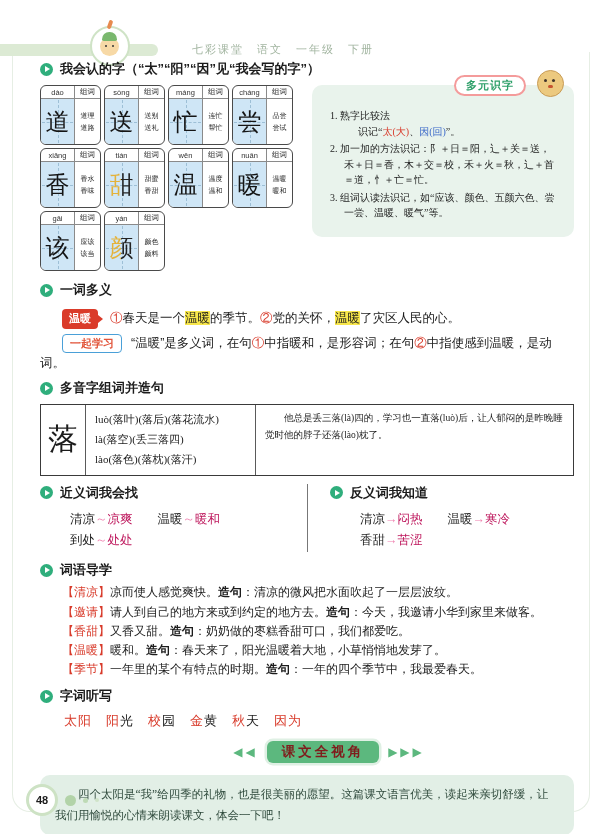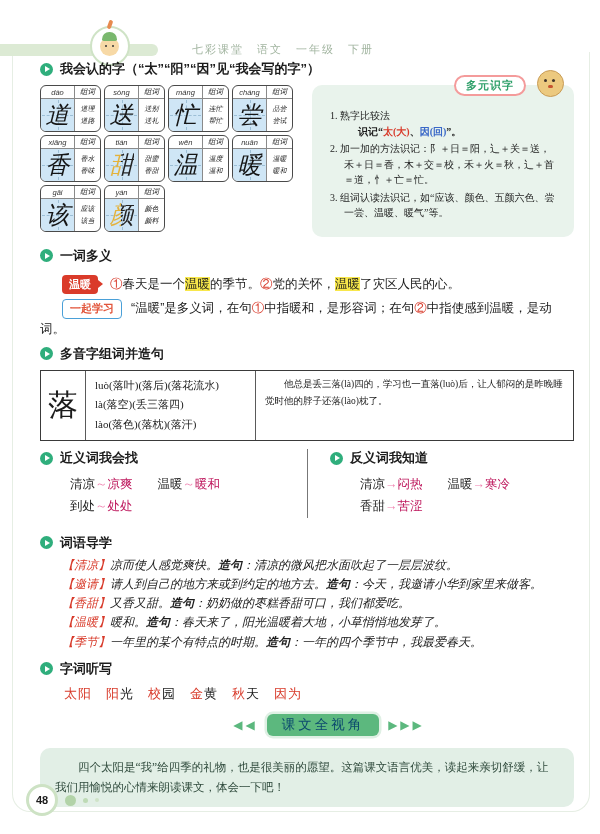--- a/index.html
+++ b/index.html
@@ -24,22 +24,22 @@
 
   
   .sec-head{display:flex;align-items:center;gap:7px;font-weight:bold;font-size:13px;margin:0;}
   .bullet{width:13px;height:13px;border-radius:50%;background:#2fae7c;flex:0 0 13px;position:relative;}
   .bullet::after{content:"";position:absolute;left:5px;top:3.5px;border-left:5px solid #fff;
                  border-top:3px solid transparent;border-bottom:3px solid transparent;}
 
   
   .top-flex{display:flex;gap:10px;margin-top:7px;align-items:flex-start;}
   .cards{width:262px;display:flex;flex-wrap:wrap;gap:3px;align-content:flex-start;}
-  .card{width:61px;height:47px;border:1.5px solid #4a4a4a;border-radius:6px;overflow:hidden;background:#fff;
-        display:grid;grid-template-columns:34px 1fr;grid-template-rows:13px 1fr;box-sizing:border-box;font-style:italic;}
+  .card{width:61px;height:60px;border:1.5px solid #4a4a4a;border-radius:6px;overflow:hidden;background:#fff;
+        display:grid;grid-template-columns:34px 1fr;grid-template-rows:13px 1fr;box-sizing:border-box;}
   .card .py{border-right:1px solid #8a8a8a;border-bottom:1px solid #8a8a8a;font-size:7.5px;color:#333;
             display:flex;align-items:center;justify-content:center;}
   .card .zl{border-bottom:1px solid #8a8a8a;font-size:7.5px;display:flex;align-items:center;justify-content:center;}
   .card .ch-cell{position:relative;background:#cfe6f6;border-right:1px solid #8a8a8a;
                  display:flex;align-items:center;justify-content:center;}
   .card .ch-cell::before{content:"";position:absolute;left:1px;right:1px;top:50%;border-top:1px dashed #9dbfd6;}
   .card .ch-cell::after{content:"";position:absolute;top:1px;bottom:1px;left:50%;border-left:1px dashed #9dbfd6;}
   .card .ch{position:relative;z-index:1;font-size:24px;line-height:1;font-family:"Liberation Serif",serif;color:#151515;}
   .card .ch.split{background:linear-gradient(90deg,#e4b23a 0 46%,#222 46%);
                   -webkit-background-clip:text;background-clip:text;-webkit-text-fill-color:transparent;}
@@ -51,21 +51,21 @@
   .ml-badge{position:absolute;top:-10px;right:48px;background:#fff;border:2px solid #f49b9b;border-radius:12px;
             padding:1px 10px;color:#2fa06a;font-weight:bold;font-size:11px;letter-spacing:1px;}
   .ml-mascot{position:absolute;top:-15px;right:10px;width:25px;height:25px;background:#ecc97f;border-radius:50%;
              border:1px solid #c89b55;}
   .ml-mascot::before{content:"";position:absolute;left:6px;top:8px;width:3px;height:3px;background:#40342a;
                      border-radius:50%;box-shadow:8px 0 0 #40342a;}
   .ml-mascot::after{content:"";position:absolute;left:10px;top:14px;width:5px;height:3px;background:#c6522f;border-radius:2px;}
   .ml-list{margin:8px;padding:0;list-style:none;font-size:10px;line-height:1.55;
            font-family:"Liberation Serif",serif;color:#1e1e1e;}
   .ml-list li{margin:0 0 2px 0;padding-left:14px;text-indent:-14px;}
-  .ml-list .ind{padding-left:14px;text-indent:0;font-weight:bold;}
+  .ml-list .ind{padding-left:14px;text-indent:0;}
 
   
   .red{color:#d83a2a;}
   .blue{color:#3a68c8;}
   .teal{color:#be185d;}
   .pink{color:#ef7fae;}
   .hl{background:#f8e74b;}
   .b{font-weight:bold;}
 
   .poly{margin-top:9px;font-size:12.5px;line-height:1.6;}
@@ -83,28 +83,28 @@
   .dy-readings{width:170px;padding:5px 9px;border-right:1px solid #5a5a5a;font-size:11px;line-height:1.8;
                font-family:"Liberation Serif",serif;box-sizing:border-box;}
   .dy-sentence{flex:1;padding:5px 9px;font-size:9.5px;line-height:1.8;font-family:"Liberation Serif",serif;}
   .dy-sentence p{margin:0;text-indent:2em;}
 
   .pair-row{display:flex;margin-top:8px;}
   .pair-col{width:50%;box-sizing:border-box;}
   .pair-col.right{border-left:1px solid #777;padding-left:22px;}
   .pair-lines{margin:7px 0 0 30px;font-size:12.5px;line-height:1.75;}
 
-  .guide-wrap{margin-top:16px;}
-  .guide{margin:4px 0 0 22px;font-size:12px;line-height:1.6;font-style:italic;}
+  .guide-wrap{margin-top:9px;}
+  .guide{margin:4px 0 0 22px;font-size:12px;line-height:1.6;}
   .guide p{margin:0;padding-left:48px;text-indent:-48px;}
 
   .dict{margin:7px 0 0 24px;font-size:13px;letter-spacing:1px;}
 
   .banner{display:flex;align-items:center;justify-content:center;gap:9px;margin-top:11px;transform:translateX(22px);}
-  .banner-pill{background:#5cb87e;color:#0c4a6e;font-weight:normal;font-size:13.5px;padding:2px 15px;
+  .banner-pill{background:#5cb87e;color:#7f1d1d;font-weight:bold;font-size:13.5px;padding:2px 15px;
                border-radius:6px;letter-spacing:3px;box-shadow:0 0 0 2.5px #dff0e4;}
   .arrows{color:#5cb87e;font-size:12px;letter-spacing:3px;}
 
   .passage{margin-top:12px;background:#e2efe6;border-radius:10px;padding:9px 15px;
            font-size:11.5px;line-height:1.8;color:#2f4a3c;font-family:"Liberation Serif",serif;}
   .passage p{margin:0;text-indent:2em;}
 
   .footer{position:absolute;left:26px;bottom:18px;display:flex;align-items:center;gap:7px;}
   .pg-circle{width:26px;height:26px;border-radius:50%;border:3px solid #cde2c4;background:#fff;
              display:flex;align-items:center;justify-content:center;font-size:11px;font-weight:bold;}

